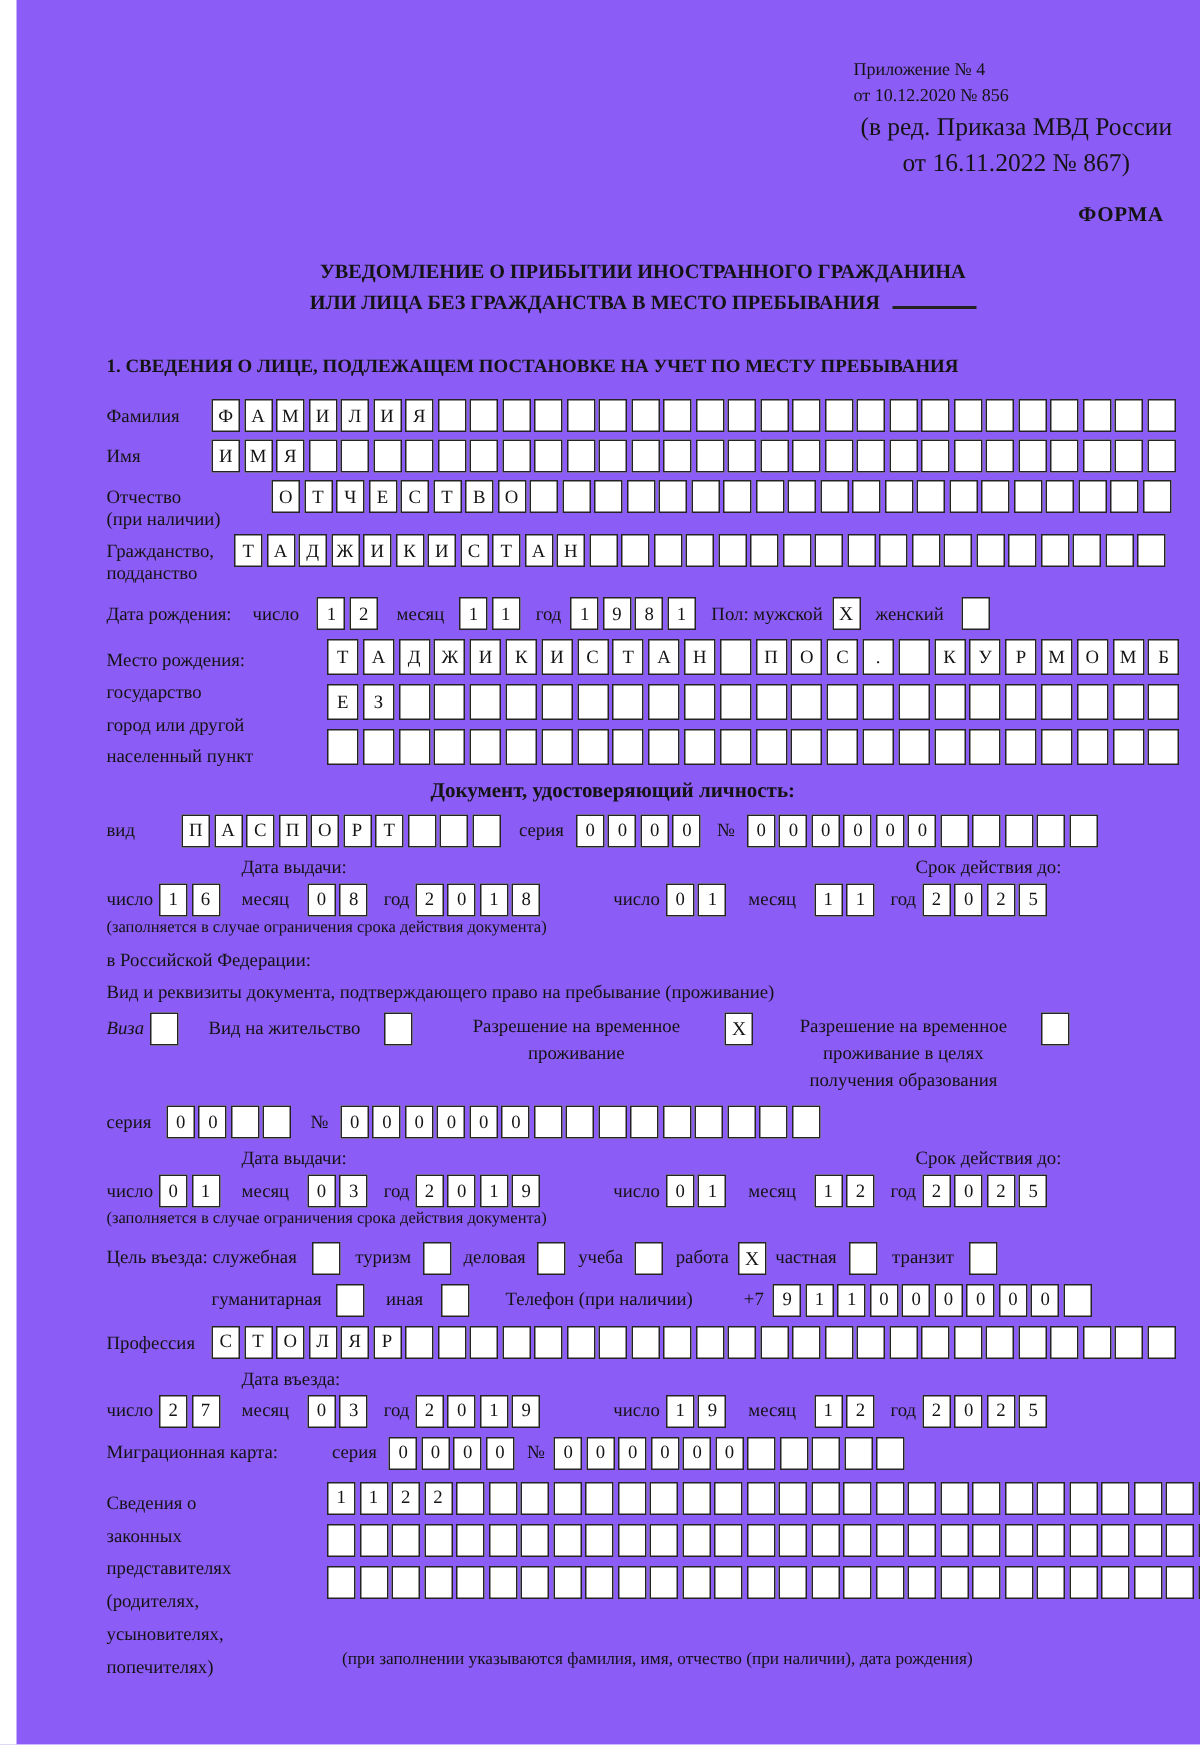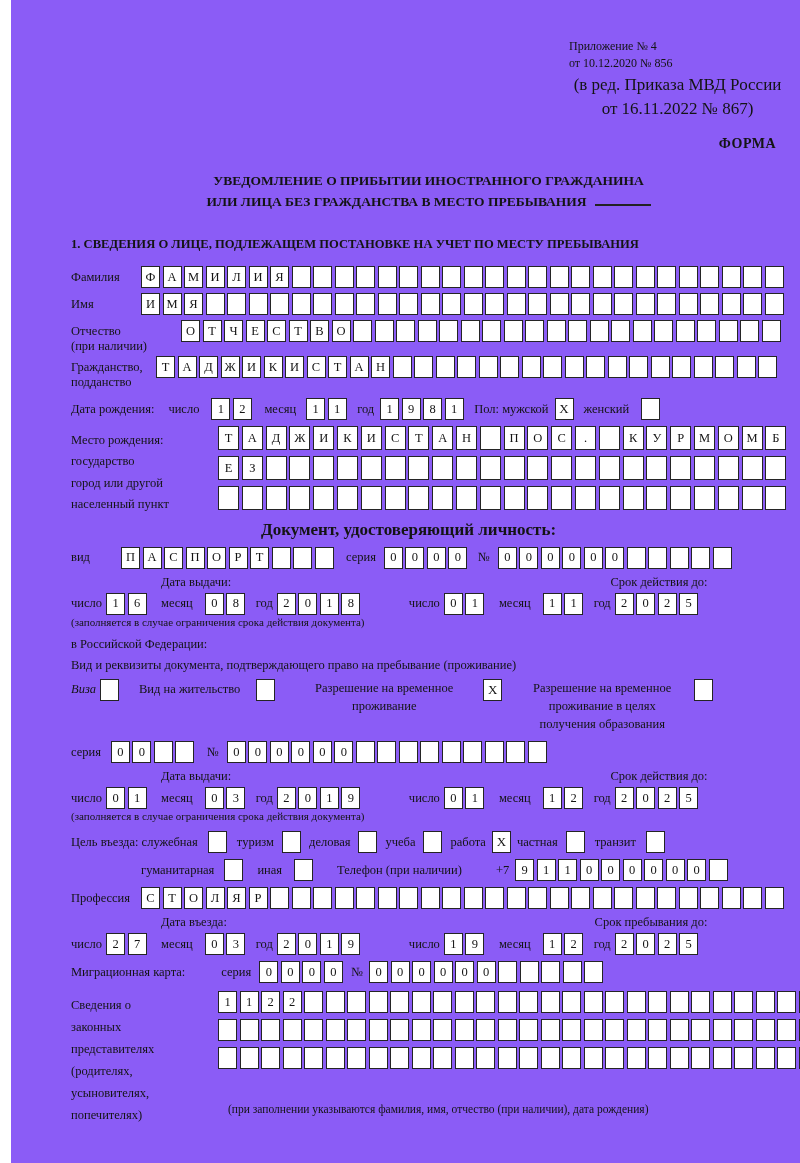--- a/index.html
+++ b/index.html
@@ -38,21 +38,21 @@
   .w70{width:70px;flex:none;}
   .w85{width:85px;flex:none;}
   .w105{width:110px;flex:none;}
   .w145{width:147px;flex:none;}
   .w50{width:50px;flex:none;}
   .lbl-inline{padding-top:0;white-space:nowrap;}
   .ml4{margin-left:4px;} .ml6{margin-left:6px;} .ml8{margin-left:8px;}
   .ml10{margin-left:10px;} .ml12{margin-left:12px;} .ml14{margin-left:14px;}
   .ml16{margin-left:16px;} .ml20{margin-left:20px;} .ml24{margin-left:24px;}
   .cellcol .cells{margin-bottom:6px;}
-  .doc-head{text-align:center;font-weight:bold;font-size:17px;margin:4px 40px 6px 0;}
+  .doc-head{text-align:center;font-weight:bold;font-size:14px;margin:4px 40px 6px 0;}
   .dhead{display:flex;margin-bottom:3px;}
   .dh1{margin-left:90px;width:210px;text-align:left;flex:none;}
   .dh2{margin-left:168px;width:240px;text-align:center;flex:none;}
   .dh2b{margin-left:150px;width:260px;text-align:center;flex:none;}
   .note{text-align:left;font-size:11px;padding-right:22px;margin-top:1px;margin-bottom:8px;}
   .intro{margin-bottom:6px;}
   .cblock{display:inline-block;text-align:center;line-height:1.45;flex:none;}
   .grp{display:flex;align-items:center;}
   .repnote{font-size:11.5px;margin-left:150px;margin-top:4px;}
 </style>
@@ -586,21 +586,20 @@
         <span class="cell"></span>
         <span class="cell"></span>
         <span class="cell"></span>
         <span class="cell"></span>
         <span class="cell"></span>
       </div>
   </div>
 
   <div class="dhead" style="margin-top:6px;">
     <span class="dh1">Дата въезда:</span>
-    <span class="dh2b">Срок пребывания до:</span>
   </div>
   <div class="irow">
     <span class="grp">
       <span class="lbl-inline">число</span>
       <span class="cells ml4">
           <span class="cell">2</span>
           <span class="cell">7</span>
         </span>
       <span class="lbl-inline ml12">месяц</span>
       <span class="cells ml12">

